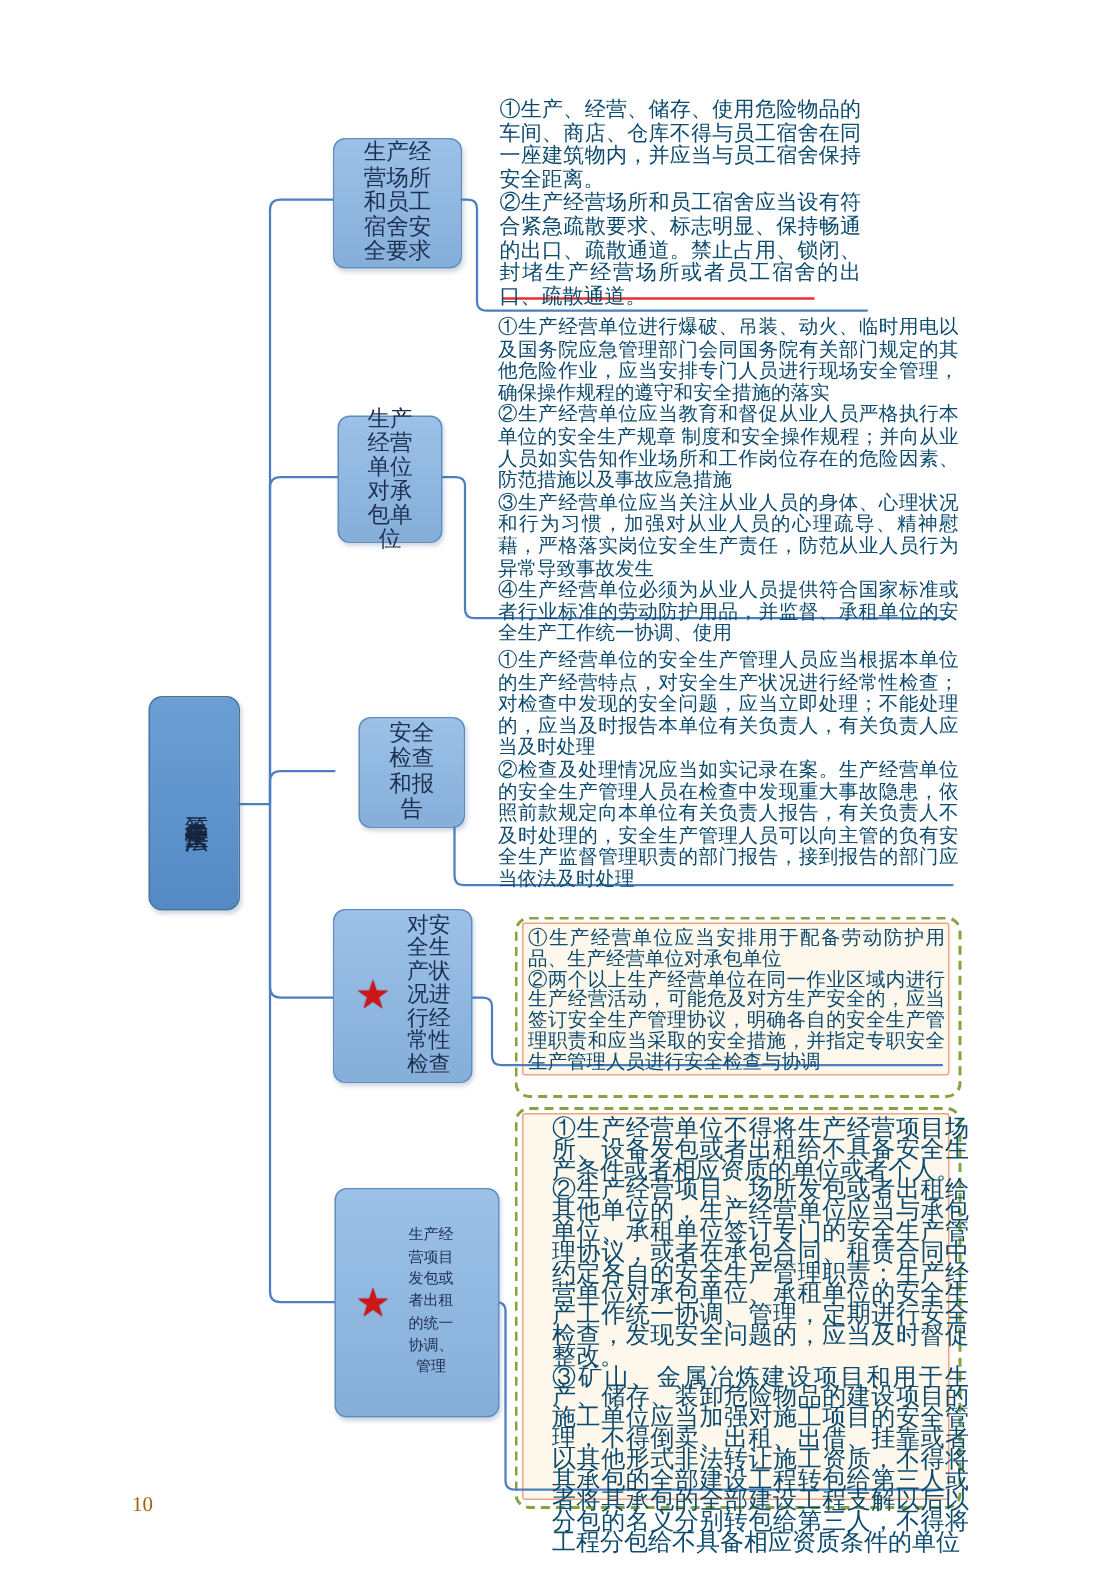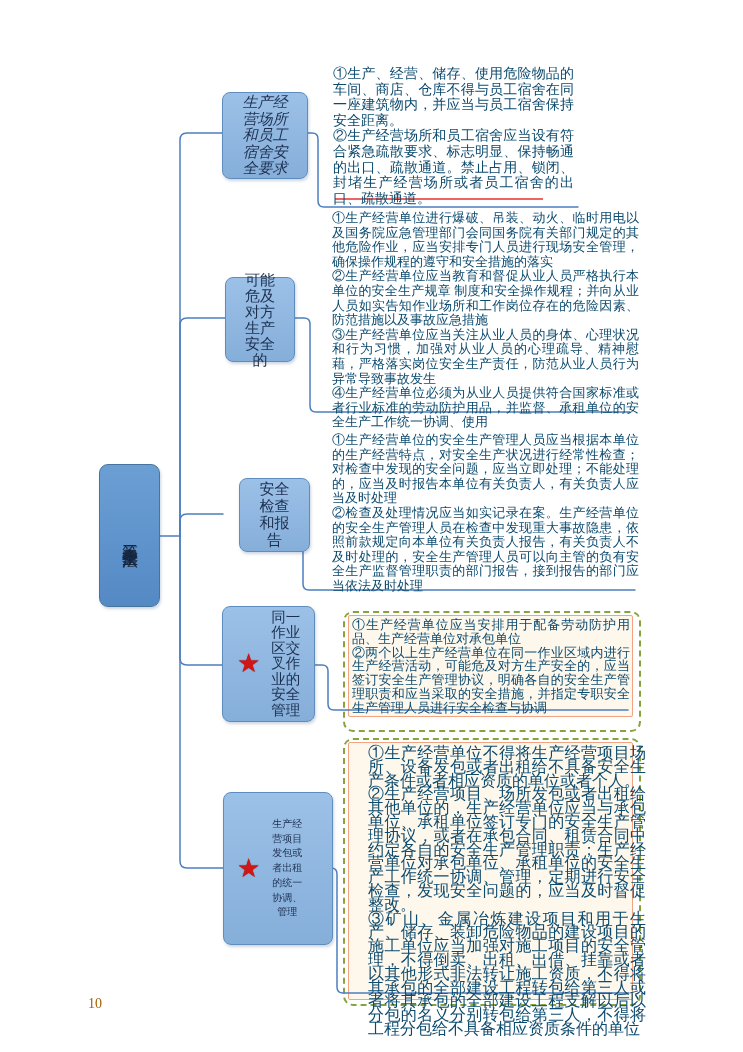--- a/index.html
+++ b/index.html
@@ -21,21 +21,21 @@
   .node-label{display:block;text-align:center;word-break:break-all;}
   #root-node{
     left:99px;top:464px;width:59px;height:141px;
     background:linear-gradient(180deg,#6b9fd4 0%,#5589c4 100%);
     border:1.5px solid #46749f;border-radius:9px;color:#16263f;
   }
   #root-node .node-label{
     writing-mode:vertical-rl;text-orientation:upright;
     font-size:16px;letter-spacing:1px;word-break:normal;
   }
-  #node-1{left:222px;top:92px;width:84px;height:85px;font-style:italic;}
+  #node-1{left:222px;top:92px;width:84px;height:85px;}
   #node-1 .node-label{width:47px;font-size:15px;line-height:16.5px;}
   #node-2{left:225px;top:277px;width:68px;height:83px;}
   #node-2 .node-label{width:32px;font-size:15px;line-height:16px;}
   #node-3{left:239px;top:478px;width:69px;height:72px;}
   #node-3 .node-label{width:32px;font-size:15px;line-height:17px;}
   #node-4{left:222px;top:606px;width:91px;height:114px;justify-content:flex-start;padding-left:0;}
   #node-4 .node-label{width:31px;font-size:14.5px;line-height:15.4px;margin-left:10px;}
   #node-5{left:223px;top:792px;width:108px;height:151px;justify-content:flex-start;}
   #node-5 .node-label{width:30px;font-size:10px;line-height:14.8px;margin-left:12px;}
   .star{
@@ -108,30 +108,30 @@
 
   <div class="node" id="root-node">
     <span class="node-label">第三章安全生产法</span>
   </div>
 
   <div class="node" id="node-1">
     <span class="node-label">生产经营场所和员工宿舍安全要求</span>
   </div>
 
   <div class="node" id="node-2">
-    <span class="node-label">可能危及对方生产安全的</span>
+    <span class="node-label">生产经营单位对承包单位</span>
   </div>
 
   <div class="node" id="node-3">
     <span class="node-label">安全检查和报告</span>
   </div>
 
   <div class="node" id="node-4">
     <span class="star">★</span>
-    <span class="node-label">同一作业区交叉作业的安全管理</span>
+    <span class="node-label">对安全生产状况进行经常性检查</span>
   </div>
 
   <div class="node" id="node-5">
     <span class="star">★</span>
     <span class="node-label">生产经营项目发包或者出租的统一协调、管理</span>
   </div>
 
   <div class="detail" id="detail-1">
     <p>①生产、经营、储存、使用危险物品的车间、商店、仓库不得与员工宿舍在同一座建筑物内，并应当与员工宿舍保持安全距离。</p>
     <p>②生产经营场所和员工宿舍应当设有符合紧急疏散要求、标志明显、保持畅通的出口、疏散通道。禁止占用、锁闭、封堵生产经营场所或者员工宿舍的出口、疏散通道。</p>

